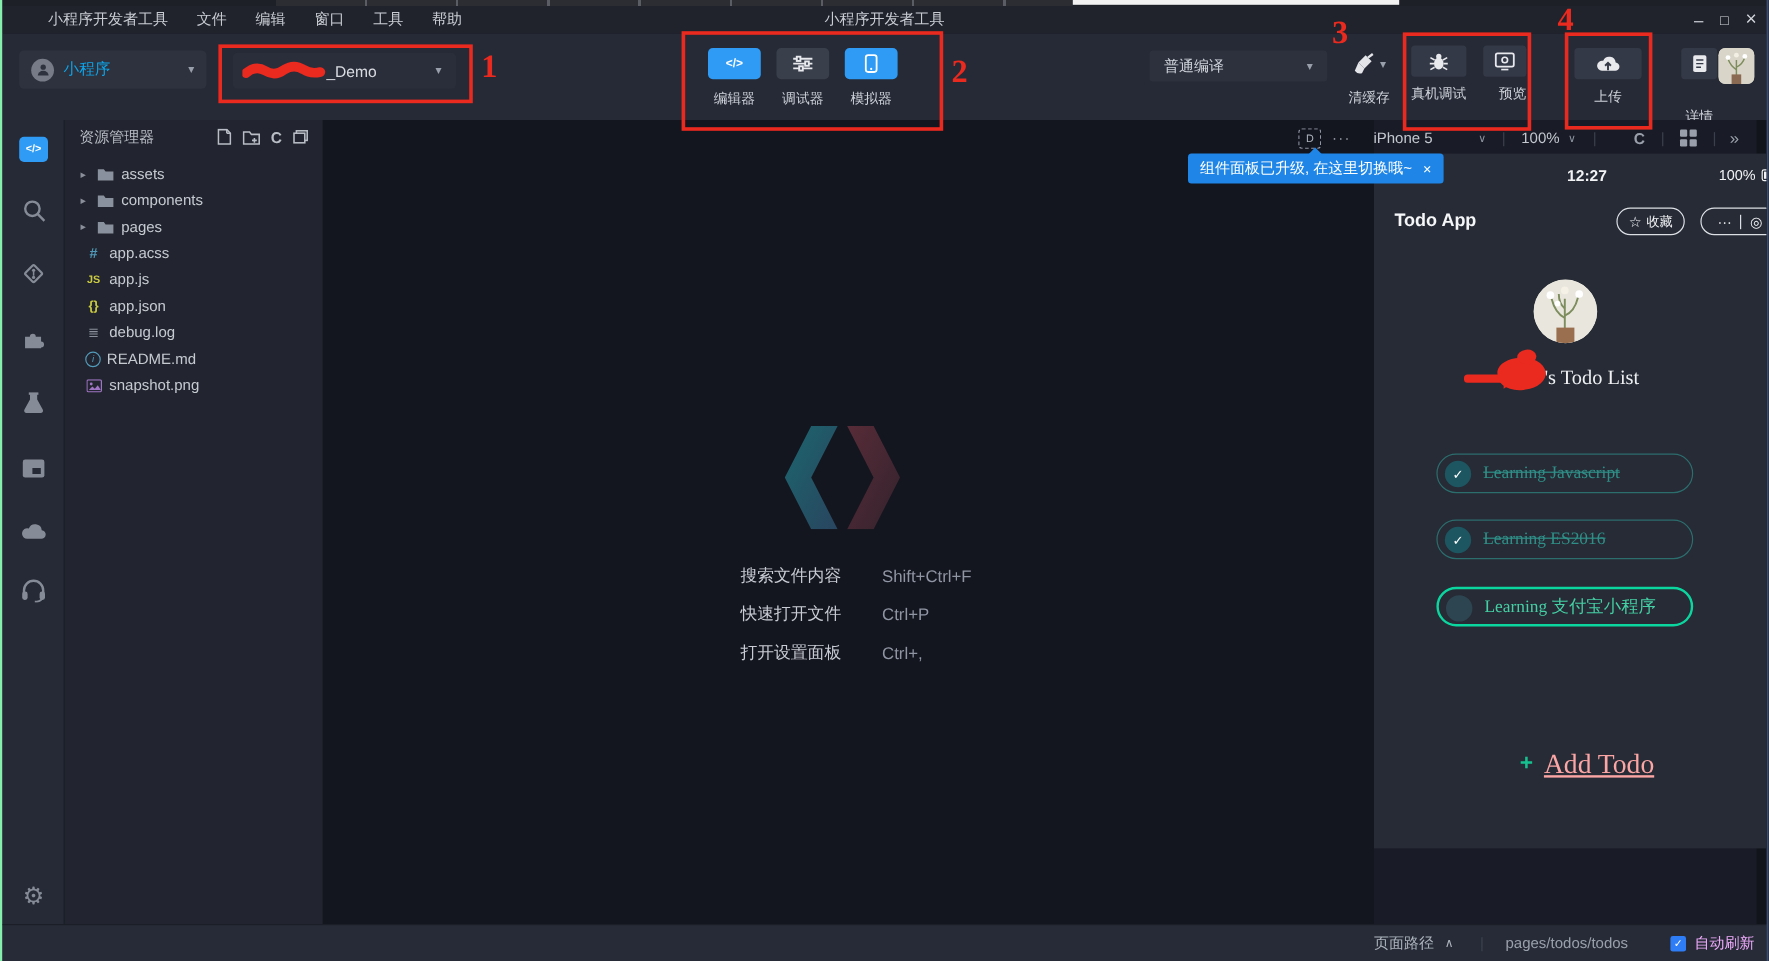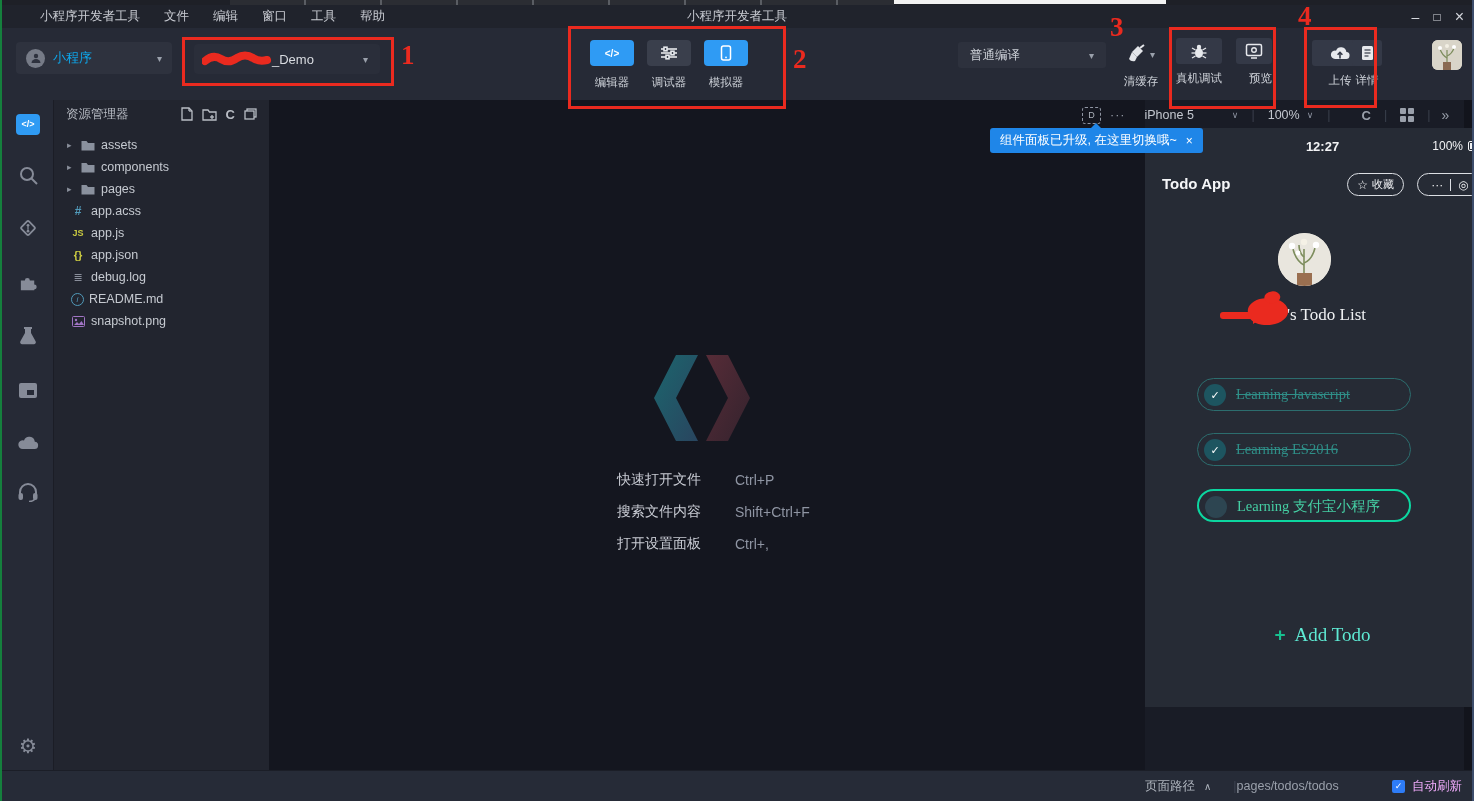--- a/index.html
+++ b/index.html
@@ -1,17 +1,17 @@
 <!DOCTYPE html>
 <html><head>
 <meta charset="utf-8">
 <style>
   html,body{margin:0;padding:0;background:#0d0e14;}
   .app{position:relative;width:1474px;height:801px;background:#151823;overflow:hidden;
-       font-family:"Liberation Sans",sans-serif;color:#c9ccd3;border-left:2px solid #15803d;border-right:2px solid #3d4d6b;box-sizing:border-box;}
+       font-family:"Liberation Sans",sans-serif;color:#c9ccd3;border-left:2px solid #86efac;border-right:2px solid #3d4d6b;box-sizing:border-box;}
   
   .topstrip{position:absolute;left:0;top:0;width:100%;height:5px;background:#1e2027;}
   .topstrip .tabs{position:absolute;left:228px;top:0;width:664px;height:5px;
     background:repeating-linear-gradient(90deg,#2b2d33 0 74px,#5a5d63 74px 76px);}
   .topstrip .whiteseg{position:absolute;left:892px;top:0;width:272px;height:4px;background:#f2f2f2;}
   
   .titlebar{position:absolute;left:0;top:5px;width:100%;height:23px;background:#20232c;}
   .menu{position:absolute;left:38px;top:0;height:23px;display:flex;align-items:center;gap:24px;font-size:12.5px;color:#c9ccd3;}
   .wintitle{position:absolute;left:50%;top:0;transform:translateX(-50%);height:23px;line-height:23px;font-size:12.5px;color:#c9ccd3;}
   .winctrl{position:absolute;right:8px;top:0;height:23px;display:flex;align-items:center;gap:14px;color:#d4d7dd;font-size:14px;}
@@ -110,21 +110,21 @@
   .pill.open{border:2px solid #0cd6a0;}
   .pcheck{position:absolute;left:6px;top:5px;width:22px;height:22px;border-radius:50%;display:flex;align-items:center;justify-content:center;
           font-size:11px;color:#fff;}
   .pill.done .pcheck{background:#1d5560;}
   .pill.open .pcheck{background:#2d4551;}
   .ptext{position:absolute;left:38px;top:0;line-height:31px;font-family:"Liberation Serif",serif;font-size:14.5px;}
   .pill.done .ptext{color:#2f8f88;text-decoration:line-through;}
   .pill.open .ptext{color:#45cfa4;}
   .addtodo{position:absolute;left:0;right:0;top:496px;display:flex;justify-content:center;align-items:center;gap:9px;cursor:pointer;}
   .addplus{color:#17c08f;font-size:19px;font-weight:bold;}
-  .addlabel{font-family:"Liberation Serif",serif;font-size:19px;color:#5eead4;}
+  .addlabel{font-family:"Liberation Serif",serif;font-size:23px;color:#fca5a5;text-decoration:underline;}
   
   .statusbar{position:absolute;left:0;top:770px;width:100%;height:31px;background:#262b37;border-top:1px solid #1b1e27;box-sizing:border-box;}
   .sbcontent{position:absolute;left:1143px;right:10px;top:0;height:30px;display:flex;align-items:center;font-size:12.5px;color:#aeb4bd;}
   .sbpath{color:#9aa0ab;}
   .sbspacer{flex:1;}
   .sbchk{width:13px;height:13px;background:#2e7cf6;border-radius:2px;display:flex;align-items:center;justify-content:center;
          color:#fff;font-size:9px;margin-right:7px;cursor:pointer;}
   
   .annbox{position:absolute;border:3px solid #ea2a1f;z-index:40;pointer-events:none;}
   .annnum{position:absolute;color:#ea2a1f;font-size:27px;font-weight:bold;z-index:40;font-family:"Liberation Serif",serif;}
@@ -263,21 +263,21 @@
           <path d="M6,14 a4.2,4.2 0 1 1 1,-8.3 a5.4,5.4 0 0 1 10.4,1.4 a3.4,3.4 0 0 1 -0.6,6.9 z" fill="#e7e9ed"></path>
           <g stroke="#343947" stroke-width="1.6">
               <line x1="11" y1="13.5" x2="11" y2="7.5"></line>
               <polyline points="8.6,9.8 11,7.4 13.4,9.8" fill="none"></polyline>
             </g>
         </svg>
       </div>
       <div class="alabel">上传</div>
     </div>
 
-    <div class="toolact" style="left:1348px;top:12px;width:34px;">
+    <div class="toolact" style="left:1397px;top:12px;width:34px;gap:17px;">
       <div class="abtn" style="width:30px;">
         <svg width="13" height="16" viewBox="0 0 13 16">
           <rect x="1" y="1" width="11" height="14" rx="1.5" fill="#e7e9ed"></rect>
           <g stroke="#343947" stroke-width="1.2">
               <line x1="3.5" y1="5" x2="9.5" y2="5"></line>
               <line x1="3.5" y1="8" x2="9.5" y2="8"></line>
               <line x1="3.5" y1="11" x2="7.5" y2="11"></line>
             </g>
         </svg>
       </div>
@@ -445,26 +445,26 @@
         <linearGradient id="gRed" x1="0" y1="0" x2="1" y2="1">
             <stop offset="0" stop-color="#5e2e3a"></stop>
             <stop offset="1" stop-color="#37242f"></stop>
           </linearGradient>
       </defs>
       <path d="M44,0 H22 L0,43 L22,86 H44 L22,43 Z" fill="url(#gTeal)" opacity="0.9"></path>
       <path d="M52,0 H74 L96,43 L74,86 H52 L74,43 Z" fill="url(#gRed)" opacity="0.9"></path>
     </svg>
     <div class="shortcuts">
       <div class="srow">
+        <span class="slabel">搜索文件内容</span>
+        <span class="skeys">Shift+Ctrl+F</span>
+      </div>
+      <div class="srow">
         <span class="slabel">快速打开文件</span>
         <span class="skeys">Ctrl+P</span>
-      </div>
-      <div class="srow">
-        <span class="slabel">搜索文件内容</span>
-        <span class="skeys">Shift+Ctrl+F</span>
       </div>
       <div class="srow">
         <span class="slabel">打开设置面板</span>
         <span class="skeys">Ctrl+,</span>
       </div>
     </div>
   </div>
 
   <div class="simpanel"></div>
   <div class="rsliver"></div>
@@ -552,21 +552,21 @@
       <span class="addplus">+</span>
       <span class="addlabel">Add Todo</span>
     </div>
   </div>
 
   <div class="statusbar">
     <div class="sbcontent">
       <span>页面路径</span>
       <span style="margin-left:9px;font-size:10px;">∧</span>
       <span class="sbdiv" style="margin-left:22px;color:#3c4250;">|</span>
-      <span class="sbpath" style="">pages/todos/todos</span>
+      <span class="sbpath" style="margin-left:18px;">pages/todos/todos</span>
       <span class="sbspacer"></span>
       <span class="sbchk">✓</span>
       <span style="color:#f0abfc;">自动刷新</span>
     </div>
   </div>
 
   <div class="annbox" style="left:180px;top:37px;width:206px;height:43px;"></div>
   <div class="annnum" style="left:399px;top:40px;">1</div>
   <div class="annbox" style="left:566px;top:26px;width:212px;height:77px;"></div>
   <div class="annnum" style="left:791px;top:44px;">2</div>

